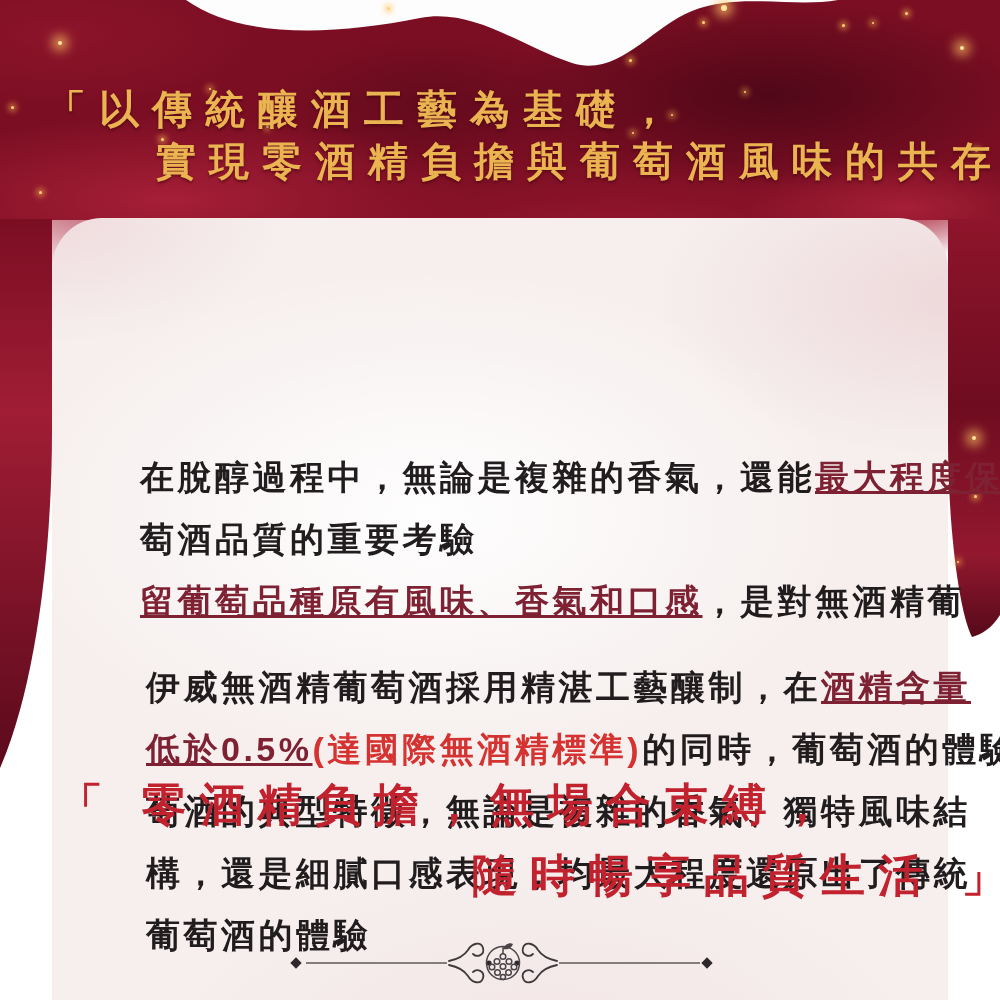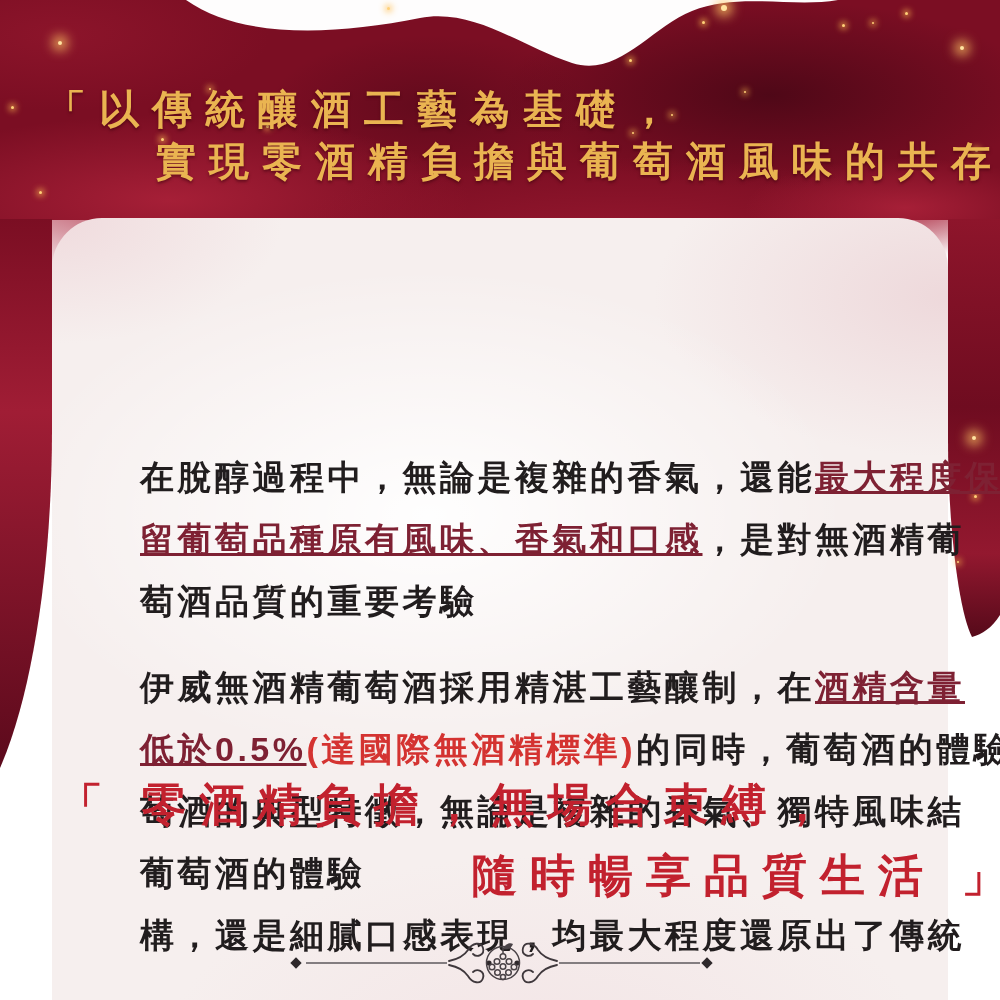--- a/index.html
+++ b/index.html
@@ -28,21 +28,21 @@
       radial-gradient(ellipse 330px 180px at 0% 0%,  rgba(236,208,212,.65) 0%, rgba(236,208,212,0) 70%),
       radial-gradient(ellipse 560px 320px at 55% 110%, rgba(240,219,222,.55) 0%, rgba(240,219,222,0) 70%),
       #f6efee;
   }
   .para{
     position:absolute;left:88px;width:840px;
     font-size:34px;font-weight:700;line-height:62px;
     letter-spacing:3.5px;color:#211d1e;white-space:nowrap;
   }
   #para1{top:228px;}
-  #para2{top:438px;}
+  #para2{top:438px;margin-left:6px;}
   .maroon{color:#7e2133;text-decoration:underline;}
   .bright-red{color:#d43331;}
   
   .quote-line{
     position:absolute;
     font-size:45px;font-weight:700;color:#c2212e;
     letter-spacing:13px;white-space:nowrap;
   }
   #quote1{left:58px;top:775px;}
   #quote2{left:472px;top:846px;}
@@ -125,30 +125,30 @@
       <div class="sparkle" style="left: 957px; top: 561px; width: 2px; height: 2px;"></div>
     </div>
 
   <div class="gold-line" id="gold1">「以傳統釀酒工藝為基礎，</div>
   <div class="gold-line" id="gold2">實現零酒精負擔與葡萄酒風味的共存」</div>
 
   <div class="card">
 
     <div class="para" id="para1">
       <div><span>在脫醇過程中，無論是複雜的香氣，還能</span><span class="maroon">最大程度保</span></div>
+      <div><span>萄酒品質的重要考驗</span></div>
       <div><span class="maroon">留葡萄品種原有風味、香氣和口感</span><span>，是對無酒精葡</span></div>
-      <div><span>萄酒品質的重要考驗</span></div>
     </div>
 
     <div class="para" id="para2">
       <div><span>伊威無酒精葡萄酒採用精湛工藝釀制，在</span><span class="maroon">酒精含量</span></div>
       <div><span class="maroon">低於0.5%</span><span class="bright-red">(達國際無酒精標準)</span><span>的同時，葡萄酒的體驗</span></div>
       <div><span>萄酒的典型特徵，無論是複雜的香氣、獨特風味結</span></div>
+      <div><span>構，還是細膩口感表現，均最大程度還原出了傳統</span></div>
       <div><span>葡萄酒的體驗</span></div>
-      <div><span>構，還是細膩口感表現，均最大程度還原出了傳統</span></div>
     </div>
 
   </div>
 
   <div class="quote-line" id="quote1">「 零酒精負擔，無場合束縛，</div>
   <div class="quote-line" id="quote2">隨時暢享品質生活 」</div>
 
   <svg class="divider-svg" viewBox="260 930 480 66" aria-hidden="true">
     <g stroke="#837d80" stroke-width="2">
       <line x1="306" y1="963" x2="447" y2="963"></line>

